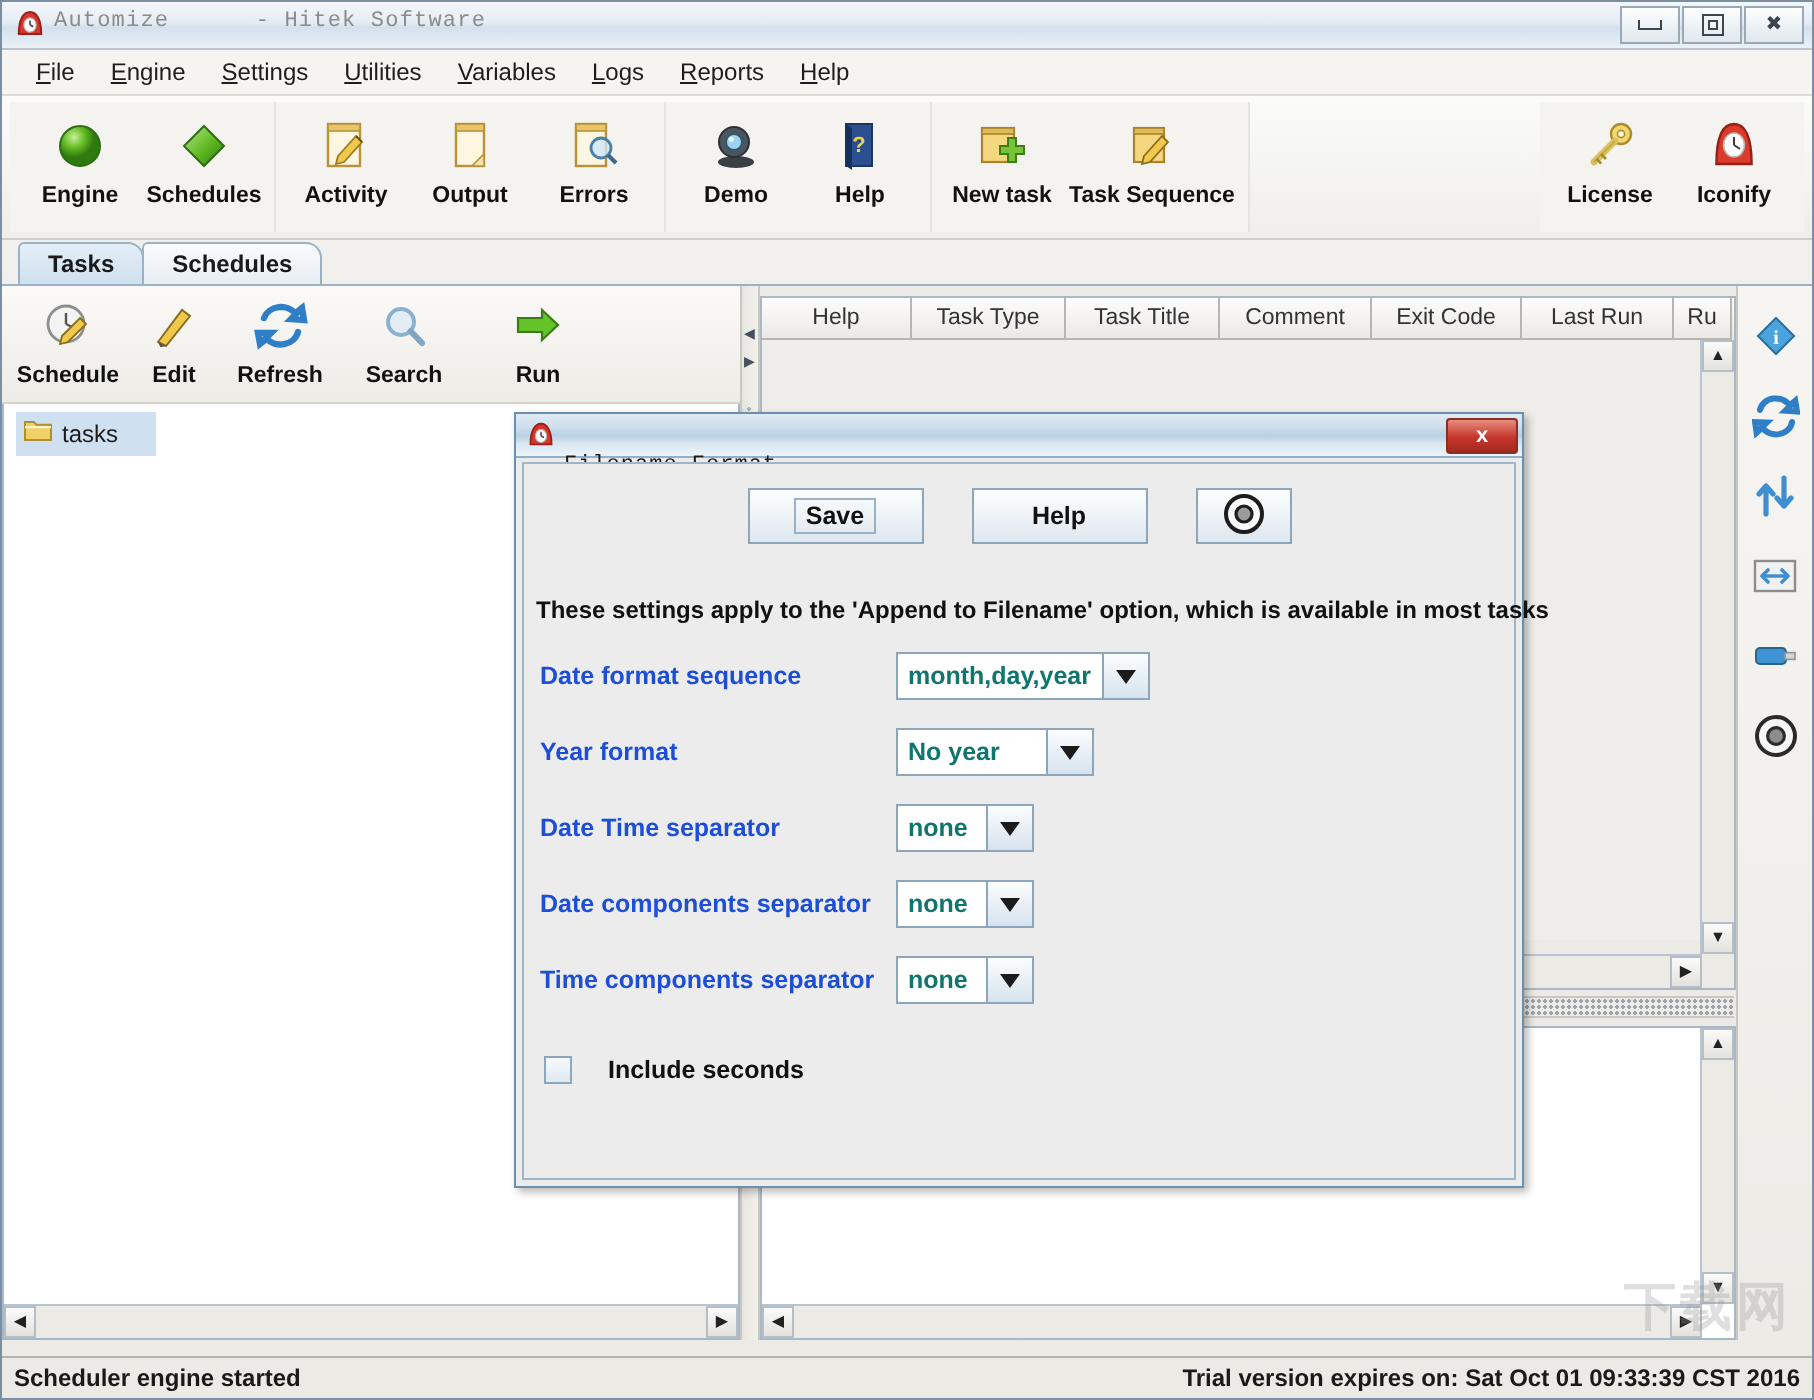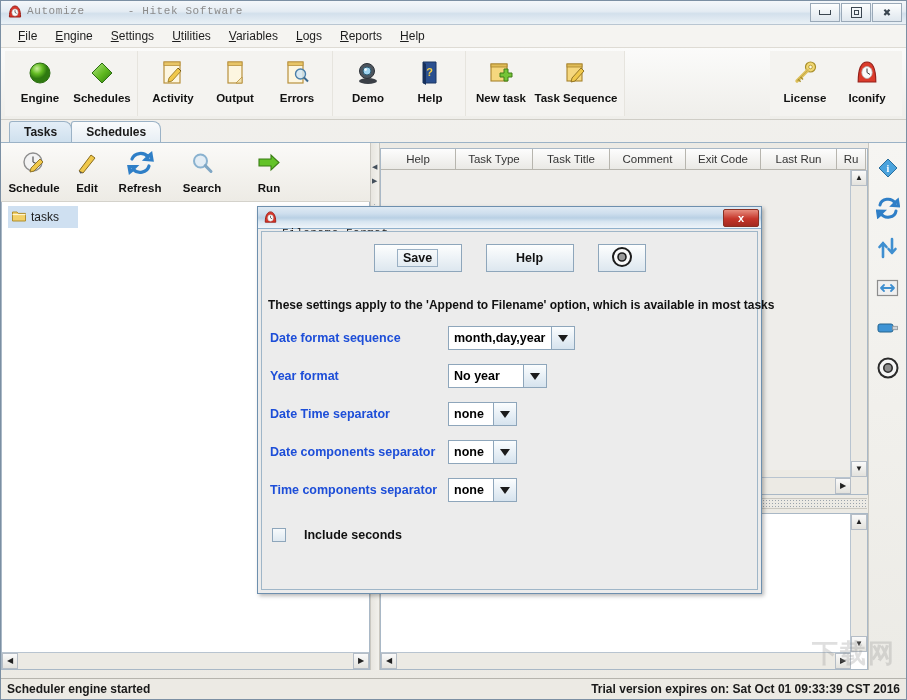--- a/index.html
+++ b/index.html
@@ -121,21 +121,21 @@
   .dbtn{min-width:62px;height:26px;padding:0 12px;border:1px solid #8ea6bb;
      background:linear-gradient(180deg,#fdfefe,#dde7ef);
      display:flex;align-items:center;justify-content:center;font-size:12.5px;font-weight:bold;color:#111;}
   .dbtn .focusring{border:1px solid #9ab0c4;padding:1px 5px;}
   .dbtn.icon{min-width:46px;padding:0;}
   .dlg-note{margin:26px 6px 0 6px;font-size:12px;font-weight:bold;color:#111;white-space:nowrap;}
   .frow{display:flex;align-items:center;margin:14px 0 0 8px;}
   .frow .flabel{width:178px;font-size:12.5px;font-weight:bold;color:#1d4ed8;}
   .combo{display:flex;height:24px;border:0;}
   .combo .cval{border:1px solid #8ea6bb;border-right:none;background:#fff;
-     display:flex;align-items:center;padding:0 5px;font-size:12.5px;font-weight:bold;color:#000000;}
+     display:flex;align-items:center;padding:0 5px;font-size:12.5px;font-weight:bold;color:#0f766e;}
   .combo .carr{width:22px;border:1px solid #8ea6bb;
      background:linear-gradient(180deg,#fbfdfe,#d6e3ee);display:flex;align-items:center;justify-content:center;}
   .cb-row{display:flex;align-items:center;gap:18px;margin:26px 0 0 10px;}
   .cbox{width:12px;height:12px;border:1px solid #8ea6bb;background:linear-gradient(180deg,#f7fafc,#dfe9f1);}
   .cb-row .cl{font-size:12.5px;font-weight:bold;color:#111;}
 
   .wmark{position:absolute;right:10px;bottom:28px;font-size:26px;font-weight:bold;
      color:rgba(150,150,150,.30);letter-spacing:2px;pointer-events:none;z-index:5;}
   .arrowglyph{font-size:8px;color:#222;line-height:1;}
 </style>

